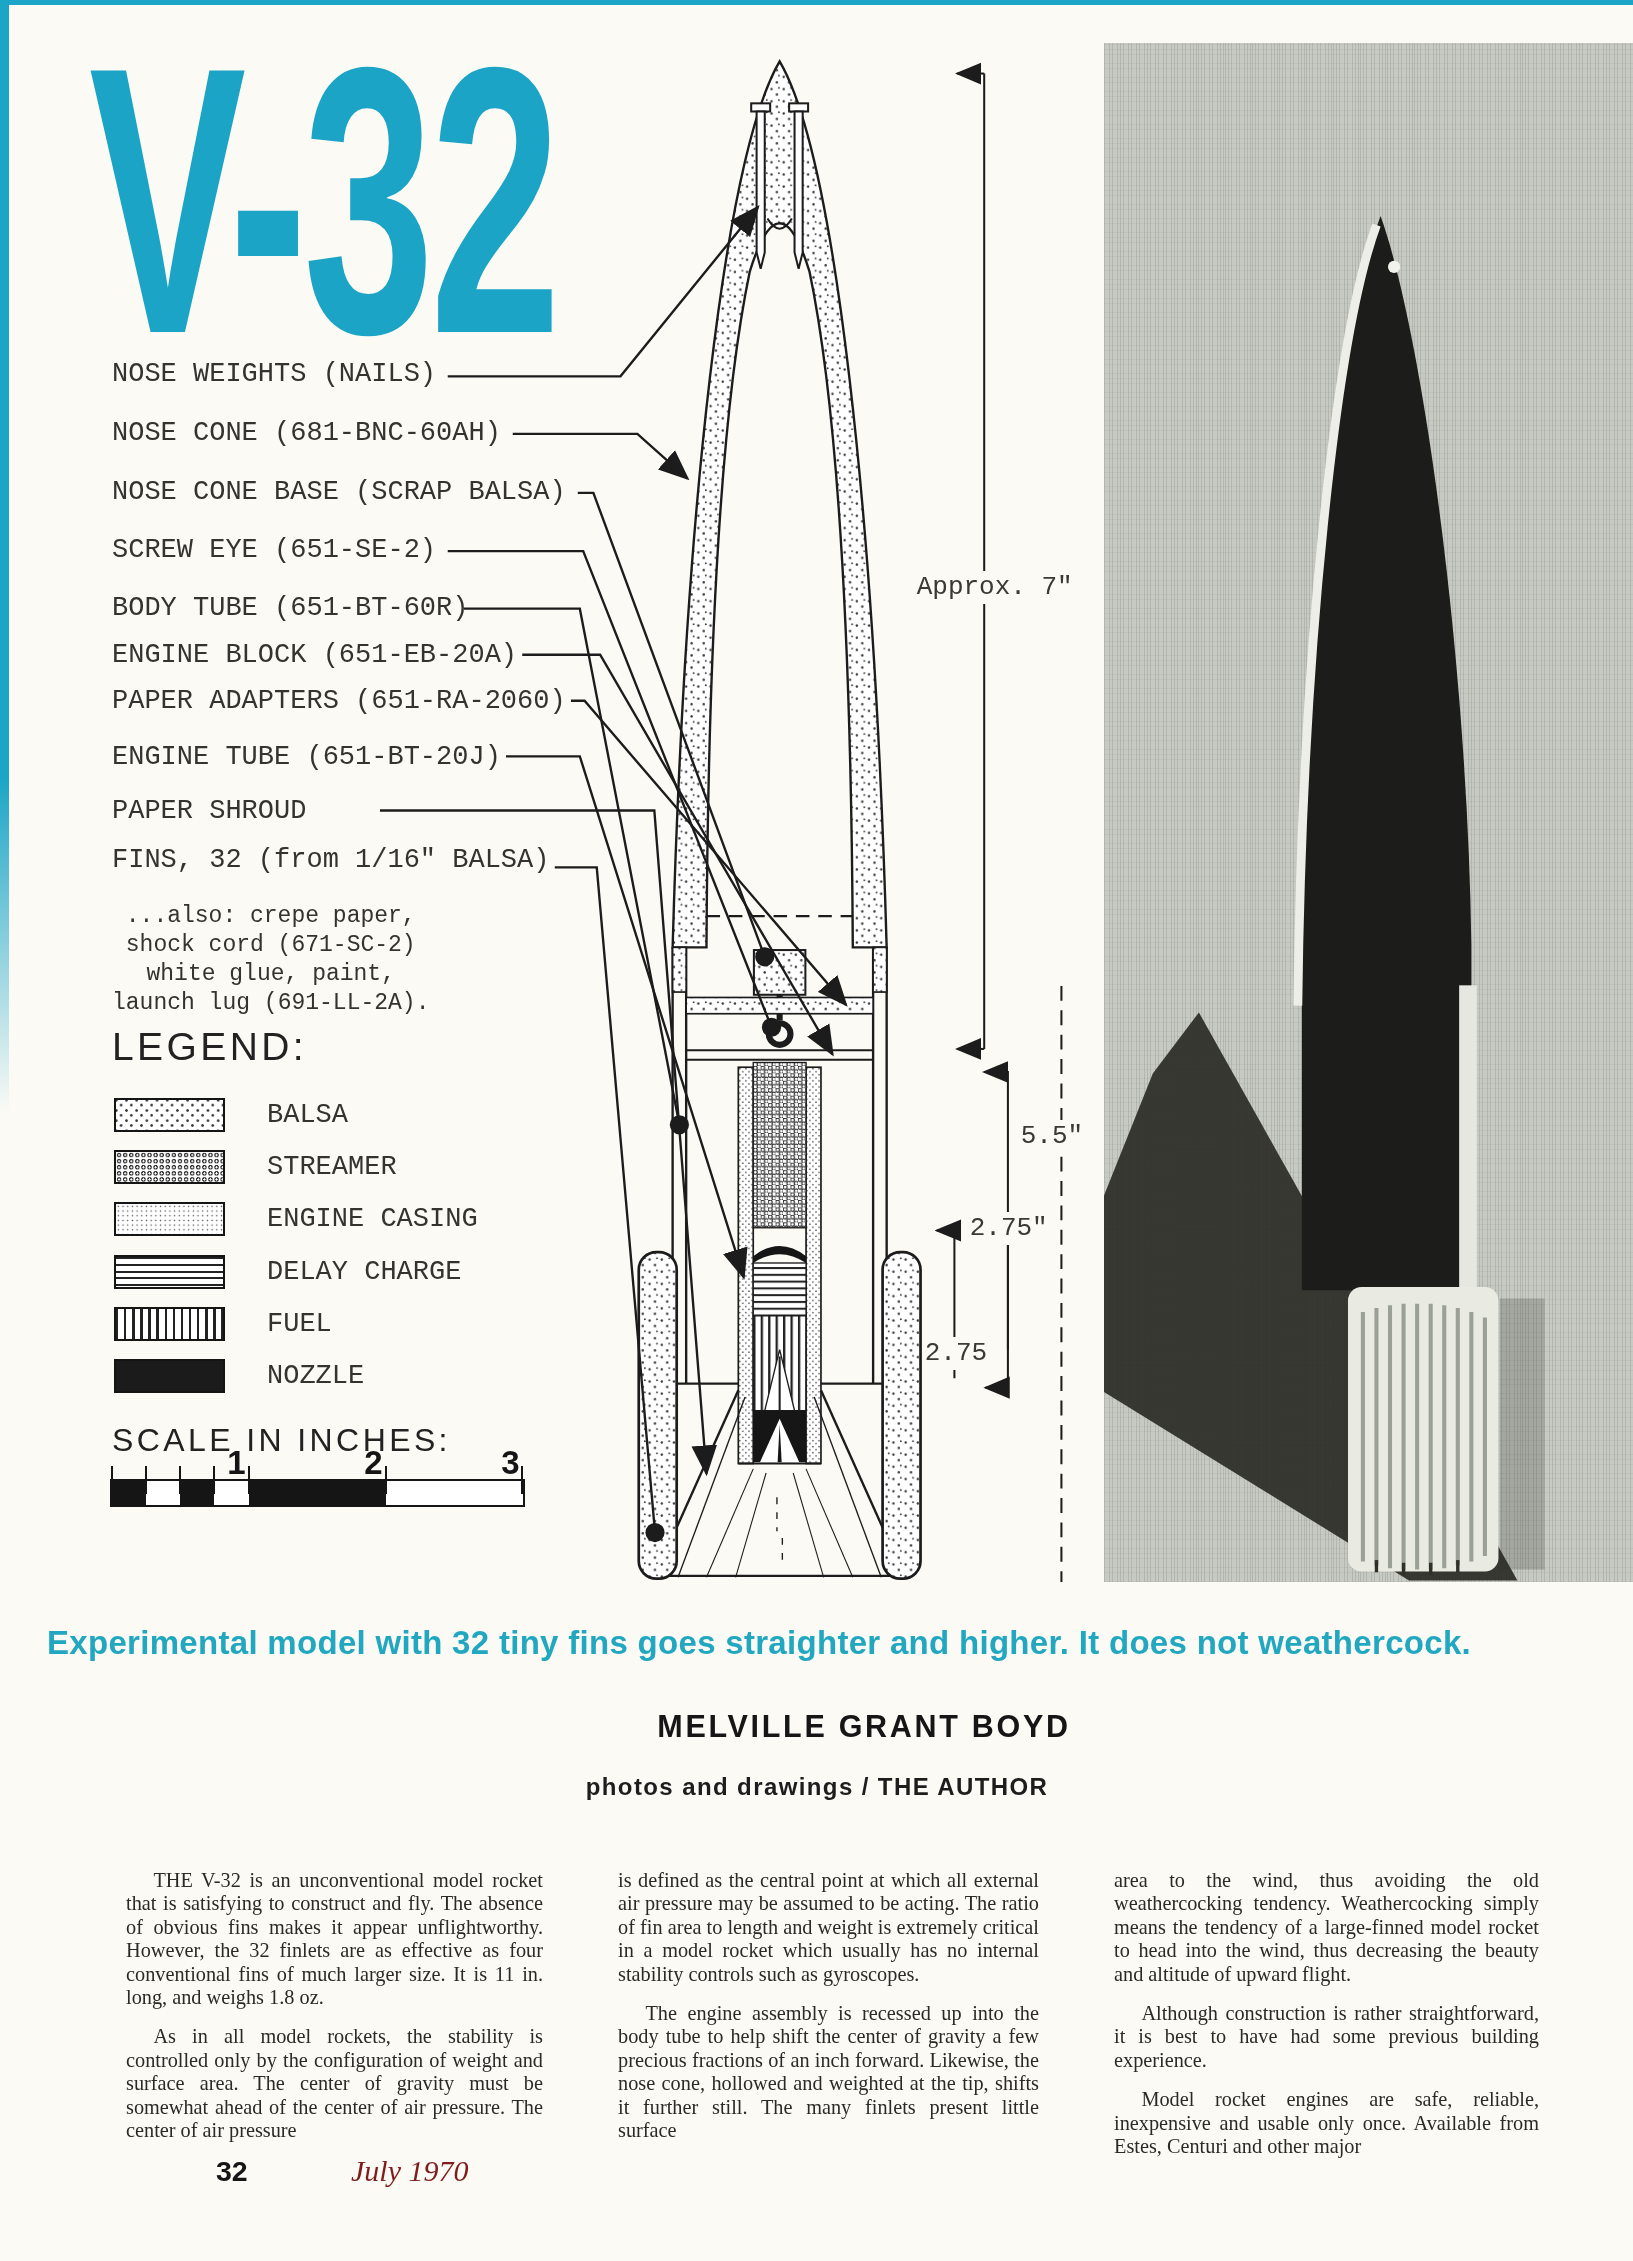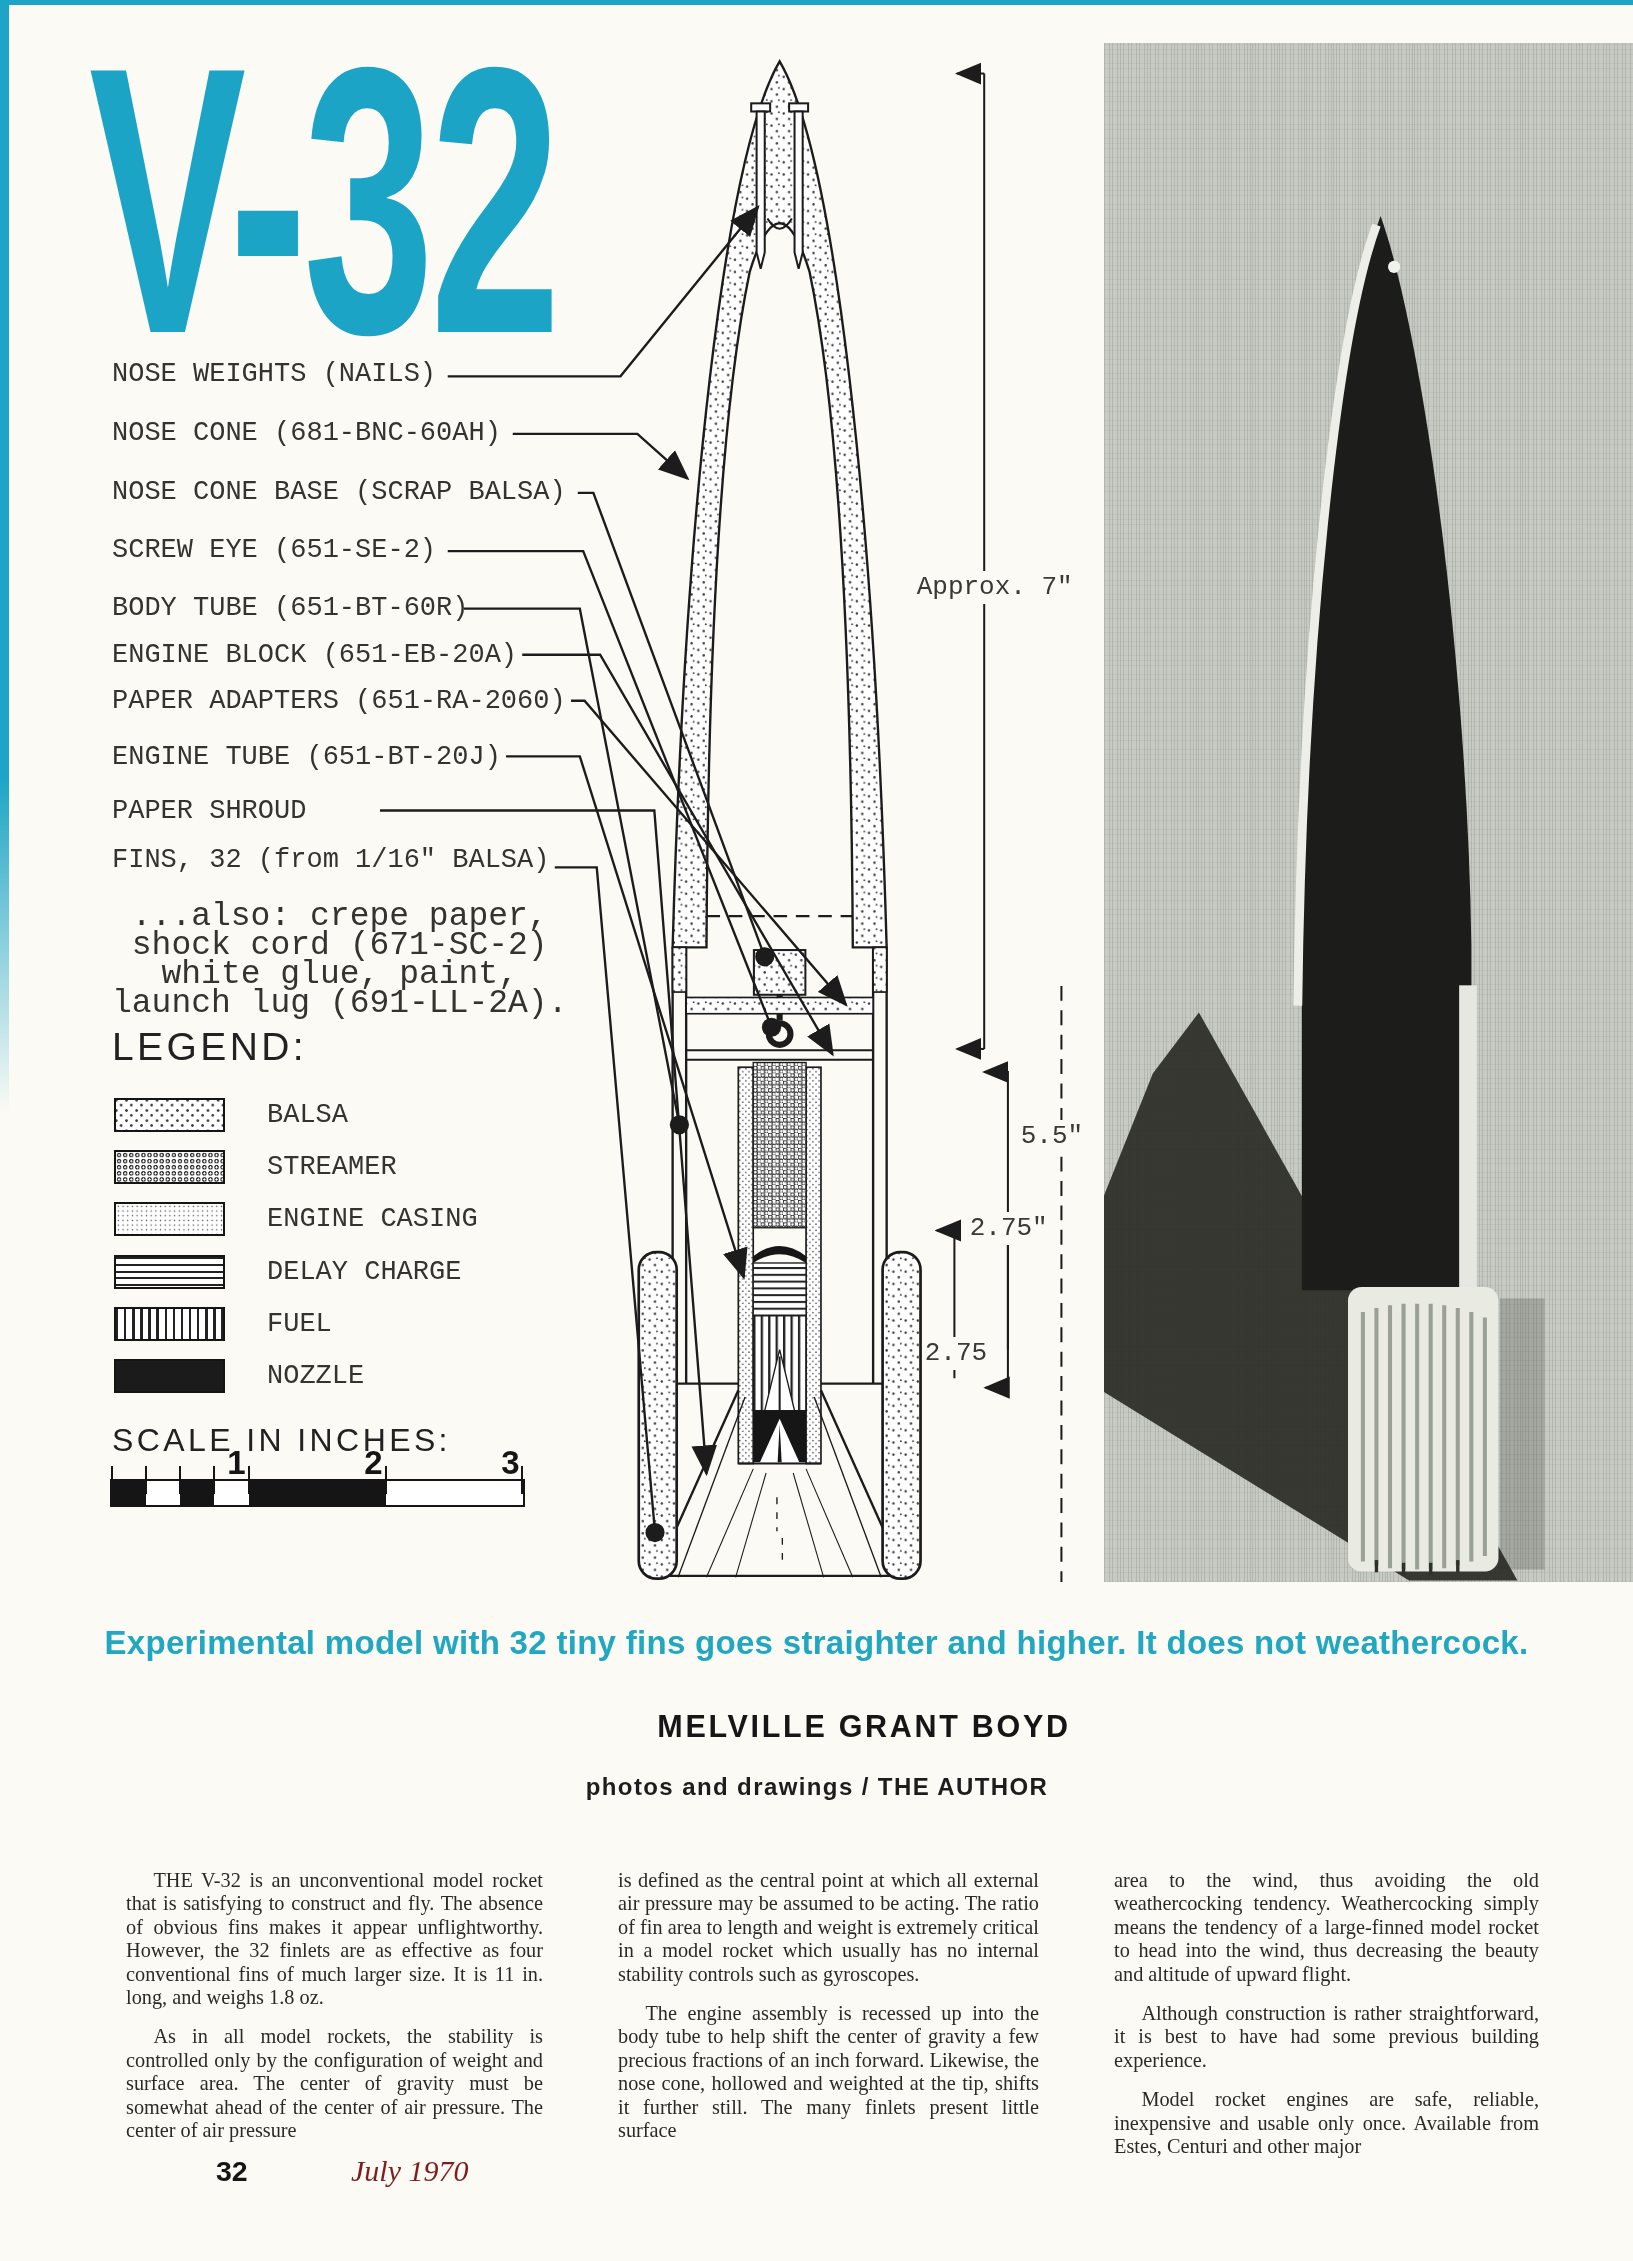--- a/index.html
+++ b/index.html
@@ -8,21 +8,21 @@
   
   .top-rule{position:absolute;left:0;top:0;width:100%;height:4.7px;background:#1ca5c6;}
   .left-strip{position:absolute;left:0;top:0;width:8.8px;height:1112px;
       background:linear-gradient(180deg,#1ca5c6 0 70%,rgba(28,165,198,0) 100%);}
   
   .masthead{position:absolute;left:89px;top:11px;font-weight:bold;font-size:380px;line-height:1;
       letter-spacing:-6.8px;color:#1ba4c6;transform:scaleX(.62);transform-origin:left top;white-space:nowrap;}
   
   .tw{font-family:"Liberation Mono",monospace;color:#34332f;text-align:center;}
   .part-label{position:absolute;left:112px;font-size:27px;white-space:nowrap;z-index:3;}
-  .also-block{position:absolute;left:112px;top:902px;font-size:33px;line-height:29px;z-index:3;}
+  .also-block{position:absolute;left:112px;top:902px;font-size:23px;line-height:29px;z-index:3;}
   .heading-light{position:absolute;font-family:"Liberation Sans",sans-serif;color:#222;
       font-weight:400;letter-spacing:3.4px;}
   #legend-heading{left:112px;top:1025px;font-size:39px;}
   #scale-heading{left:112px;top:1422px;font-size:32px;text-align:center;}
   
   .legend-row{position:absolute;left:114px;height:33px;display:flex;align-items:center;z-index:3;}
   .swatch{width:107px;height:30px;border:2px solid #151515;flex:0 0 auto;}
   .sw-stipple{background-color:#fff;background-image:radial-gradient(circle,#3a3a3a 1.2px,transparent 1.4px),
       radial-gradient(circle,#3a3a3a 1.2px,transparent 1.4px);background-size:10.2px 10.2px;background-position:0 0,5.4px 5.4px;}
   .sw-dense{background-color:#fff;background-image:radial-gradient(circle at 50% 50%,#fff 0.9px,#2c2c2c 1.2px 2.3px,#fff 2.5px);
@@ -44,21 +44,21 @@
   .dim-label{position:absolute;font-family:"Liberation Mono",monospace;font-size:26px;color:#3a3935;
       background:#fbfaf5;padding:1.4px 2.7px;z-index:3;white-space:nowrap;}
   
   .diagram-svg{position:absolute;left:380px;top:27px;z-index:2;}
   
   .photo{position:absolute;left:1104px;top:43px;width:530px;height:1539px;background-color:#c7cac3;
       background-image:repeating-linear-gradient(90deg,rgba(55,65,55,.14) 0 0.7px,transparent 0.7px 2.7px),
       repeating-linear-gradient(0deg,rgba(55,65,55,.06) 0 0.7px,transparent 0.7px 4.7px);}
   .photo svg{position:absolute;left:0;top:0;}
   
-  .headline{position:absolute;left:47px;top:1624px;width:1539px;text-align:center;font-weight:bold;
+  .headline{position:absolute;left:47px;top:1624px;width:1539px;text-align:left;font-weight:bold;
       font-size:33px;color:#22a7c0;letter-spacing:0.3px;}
   .author{position:absolute;left:0;top:1709px;width:1634px;text-align:center;font-weight:bold;
       font-size:30.5px;letter-spacing:2.7px;color:#161616;margin-left:47px;}
   .credit{position:absolute;left:0;top:1773px;width:1634px;text-align:center;font-weight:bold;
       font-size:24px;letter-spacing:1.4px;color:#1d1d1d;}
   
   .col{position:absolute;top:1853px;font-family:"Liberation Serif",serif;font-size:20.3px;line-height:23.4px;
       text-align:justify;color:#2b2a27;}
   .col p{margin:16px;text-indent:1.35em;}
   #col1{left:110px;width:449px;}

